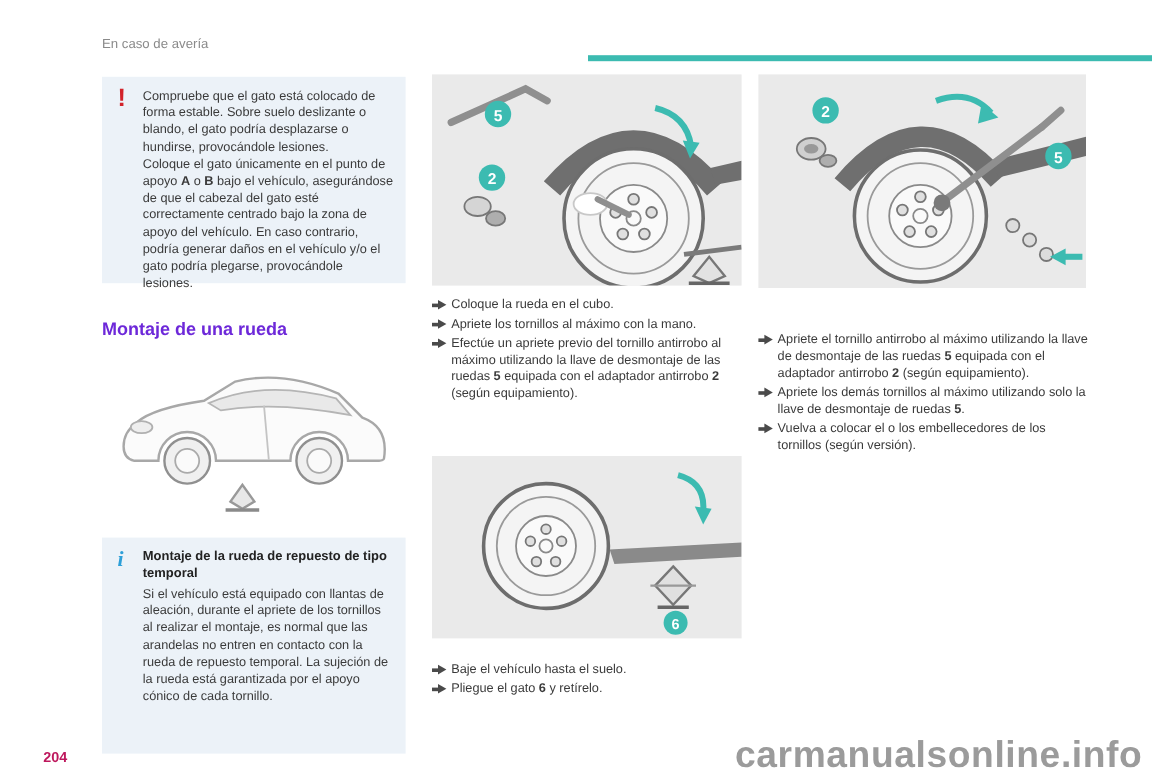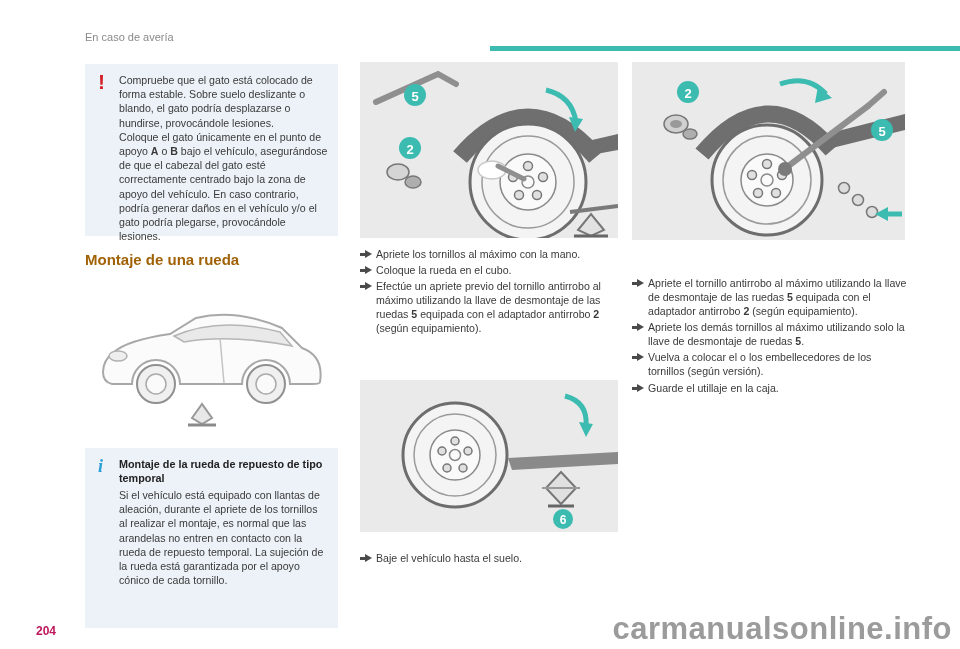--- a/index.html
+++ b/index.html
@@ -15,21 +15,21 @@
   .top-rule { position:absolute; left:490px; top:46px; width:470px; height:5px; background:#3CBBB1; }
 
   .block { position:absolute; background:#ECF2F8; }
   .block p, .block .seg { font-size:10.6px; line-height:1.34; color:#3a3a3a; }
   .warning-block { left:85px; top:64px; width:253px; height:172px; padding:9px 10px 6px 34px; }
   .warning-glyph { position:absolute; left:13px; top:6px; color:#D2232A; font-weight:bold; font-size:21px; }
   .info-block { left:85px; top:448px; width:253px; height:180px; padding:9px 10px 6px 34px; }
   .info-glyph { position:absolute; left:13px; top:8px; color:#2D9FD8; font-weight:bold; font-style:italic; font-size:18px; font-family:"Liberation Serif", serif; }
   .info-title { font-weight:bold; font-size:10.8px; line-height:1.3; margin-bottom:3px; color:#222; }
 
-  .section-title { position:absolute; left:85px; top:251px; font-size:15px; font-weight:bold; color:#a16207; }
+  .section-title { position:absolute; left:85px; top:266px; font-size:15px; font-weight:bold; color:#6d28d9; }
 
   .car-figure { position:absolute; left:88px; top:288px; width:248px; height:152px; }
 
   .figure { position:absolute; background:#EAEAEA; }
   .fig-a { left:360px; top:62px;  width:258px; height:176px; }
   .fig-b { left:360px; top:380px; width:258px; height:152px; }
   .fig-c { left:632px; top:62px;  width:273px; height:178px; }
   .figure svg { display:block; width:100%; height:100%; }
 
   .steps { position:absolute; }
@@ -112,25 +112,25 @@
     <g>
       <circle cx="50" cy="86" r="11" fill="#3CBBB1"></circle>
       <text x="50" y="87" text-anchor="middle" dominant-baseline="central" font-size="13" font-weight="bold" fill="#ffffff" font-family="Liberation Sans, sans-serif">2</text>
     </g>
   </svg>
 </div>
 
 <div class="steps steps-a">
     <div class="step">
       <span class="step-arrow"></span>
+      <span class="step-text"><span>Coloque la rueda en el cubo.</span></span>
+    </div>
+    <div class="step">
+      <span class="step-arrow"></span>
       <span class="step-text"><span>Apriete los tornillos al máximo con la mano.</span></span>
-    </div>
-    <div class="step">
-      <span class="step-arrow"></span>
-      <span class="step-text"><span>Coloque la rueda en el cubo.</span></span>
     </div>
     <div class="step">
       <span class="step-arrow"></span>
       <span class="step-text"><span>Efectúe un apriete previo del tornillo antirrobo al máximo utilizando la llave de desmontaje de las ruedas </span><span class="b">5</span><span> equipada con el adaptador antirrobo </span><span class="b">2</span><span> (según equipamiento).</span></span>
     </div>
   </div>
 
 <div class="figure fig-b">
   <svg viewBox="0 0 258 152" xmlns="http://www.w3.org/2000/svg">
     <circle cx="95" cy="75" r="52" fill="#f4f4f4" stroke="#6d6d6d" stroke-width="3"></circle>
@@ -152,20 +152,24 @@
       <circle cx="203" cy="139" r="10" fill="#3CBBB1"></circle>
       <text x="203" y="140" text-anchor="middle" dominant-baseline="central" font-size="12" font-weight="bold" fill="#ffffff" font-family="Liberation Sans, sans-serif">6</text>
     </g>
   </svg>
 </div>
 
 <div class="steps steps-b">
     <div class="step">
       <span class="step-arrow"></span>
       <span class="step-text"><span>Baje el vehículo hasta el suelo.</span></span>
+    </div>
+    <div class="step">
+      <span class="step-arrow"></span>
+      <span class="step-text"><span>Pliegue el gato </span><span class="b">6</span><span> y retírelo.</span></span>
     </div>
   </div>
 
 <div class="figure fig-c">
   <svg viewBox="0 0 273 178" xmlns="http://www.w3.org/2000/svg">
     <path d="M70,92 Q135,14 200,88" stroke="#6f6f6f" stroke-width="17" fill="none"></path>
     <path d="M194,72 L273,52 L273,68 L200,86 Z" fill="#6f6f6f"></path>
     <circle cx="135" cy="118" r="55" fill="#f4f4f4" stroke="#6d6d6d" stroke-width="3"></circle>
     <circle cx="135" cy="118" r="44" fill="none" stroke="#9a9a9a" stroke-width="1.5"></circle>
     <circle cx="135" cy="118" r="26" fill="#fafafa" stroke="#8a8a8a" stroke-width="1.5"></circle>
@@ -205,20 +209,16 @@
       <span class="step-text"><span>Apriete el tornillo antirrobo al máximo utilizando la llave de desmontaje de las ruedas </span><span class="b">5</span><span> equipada con el adaptador antirrobo </span><span class="b">2</span><span> (según equipamiento).</span></span>
     </div>
     <div class="step">
       <span class="step-arrow"></span>
       <span class="step-text"><span>Apriete los demás tornillos al máximo utilizando solo la llave de desmontaje de ruedas </span><span class="b">5</span><span>.</span></span>
     </div>
     <div class="step">
       <span class="step-arrow"></span>
       <span class="step-text"><span>Vuelva a colocar el o los embellecedores de los tornillos (según versión).</span></span>
     </div>
-    <div class="step">
-      <span class="step-arrow"></span>
-      <span class="step-text"><span>Guarde el utillaje en la caja.</span></span>
-    </div>
   </div>
 
 <div class="page-number">204</div>
 <div class="watermark">carmanualsonline.info</div>
 
 </body></html>

